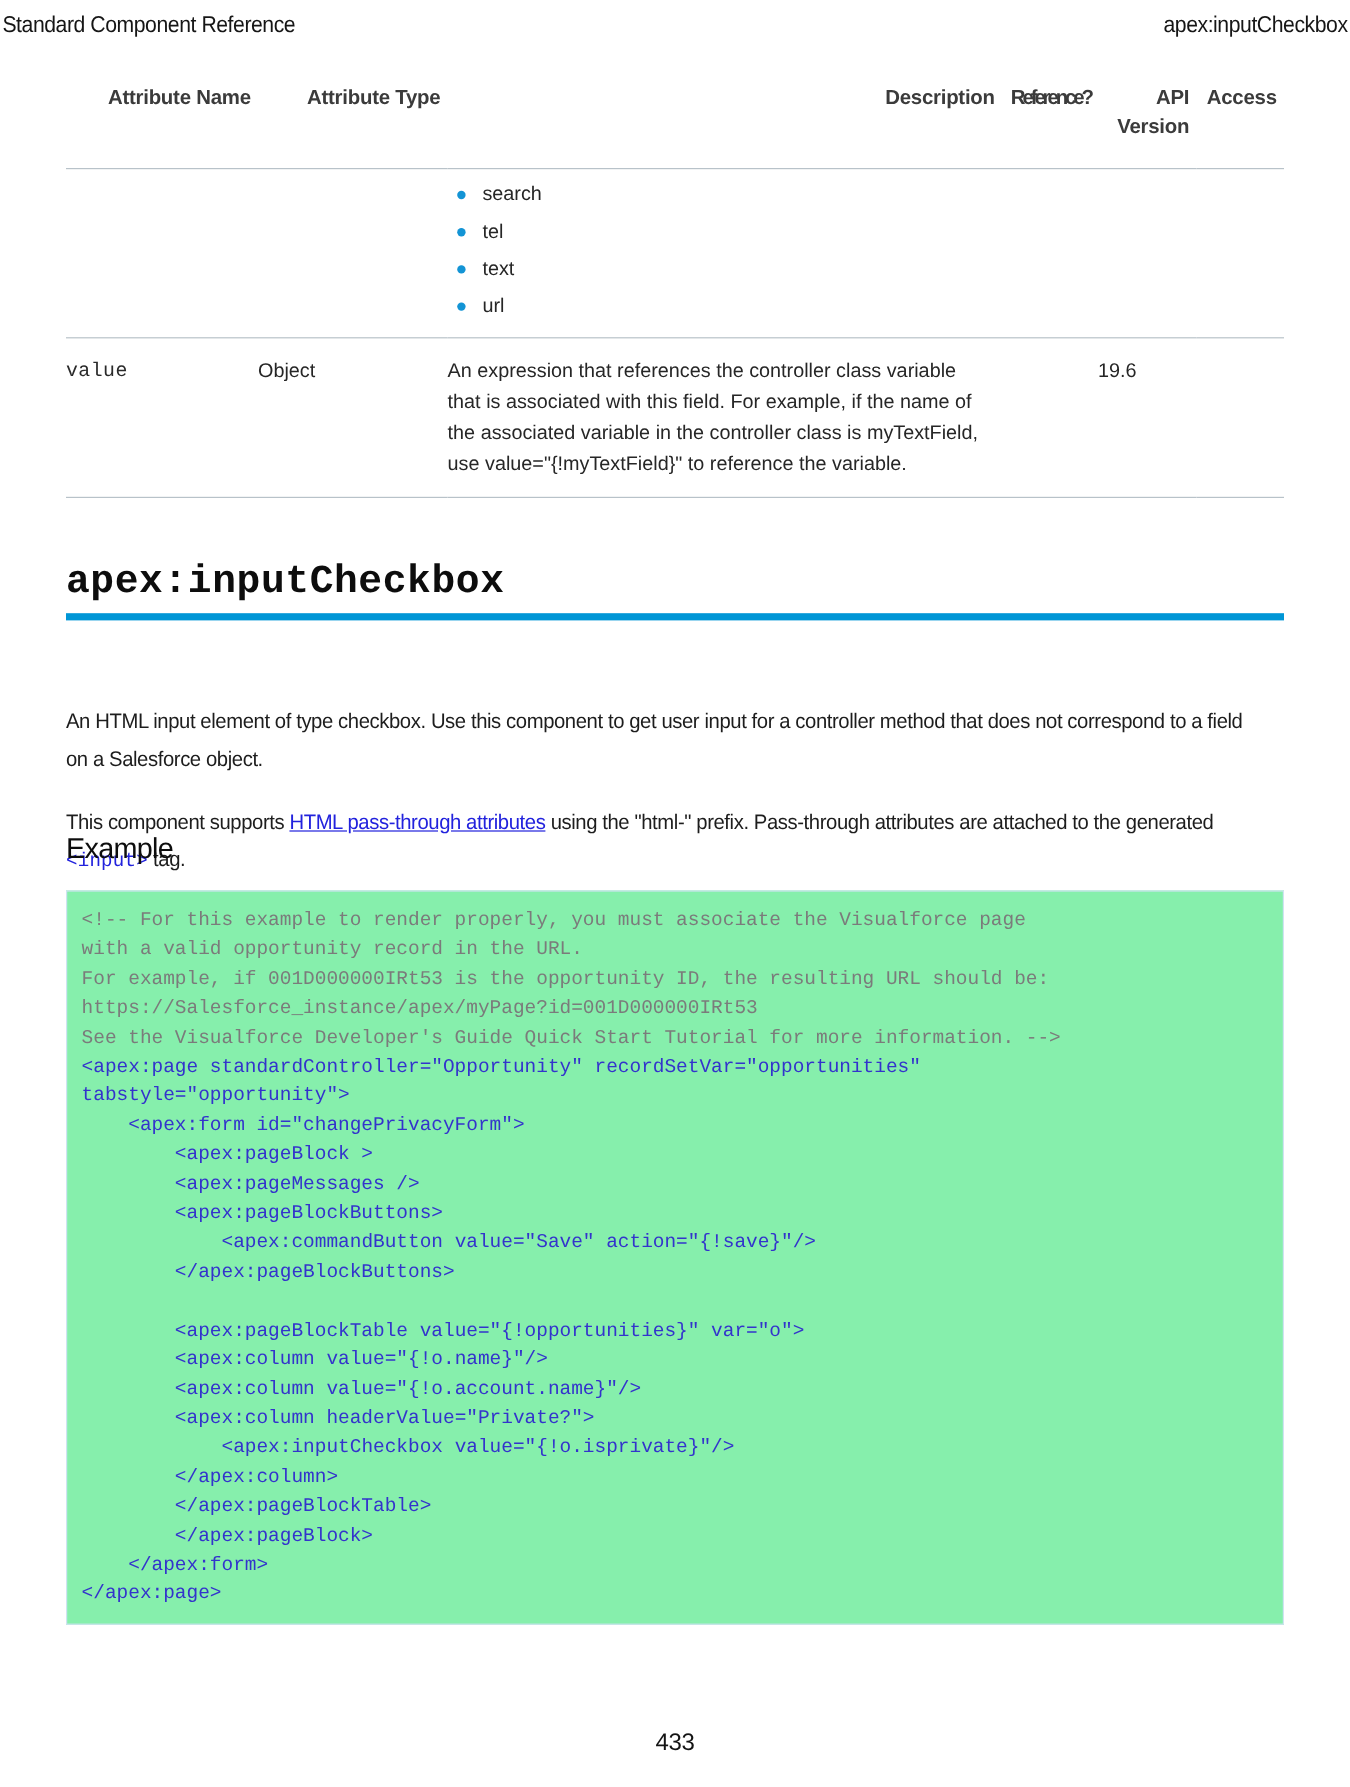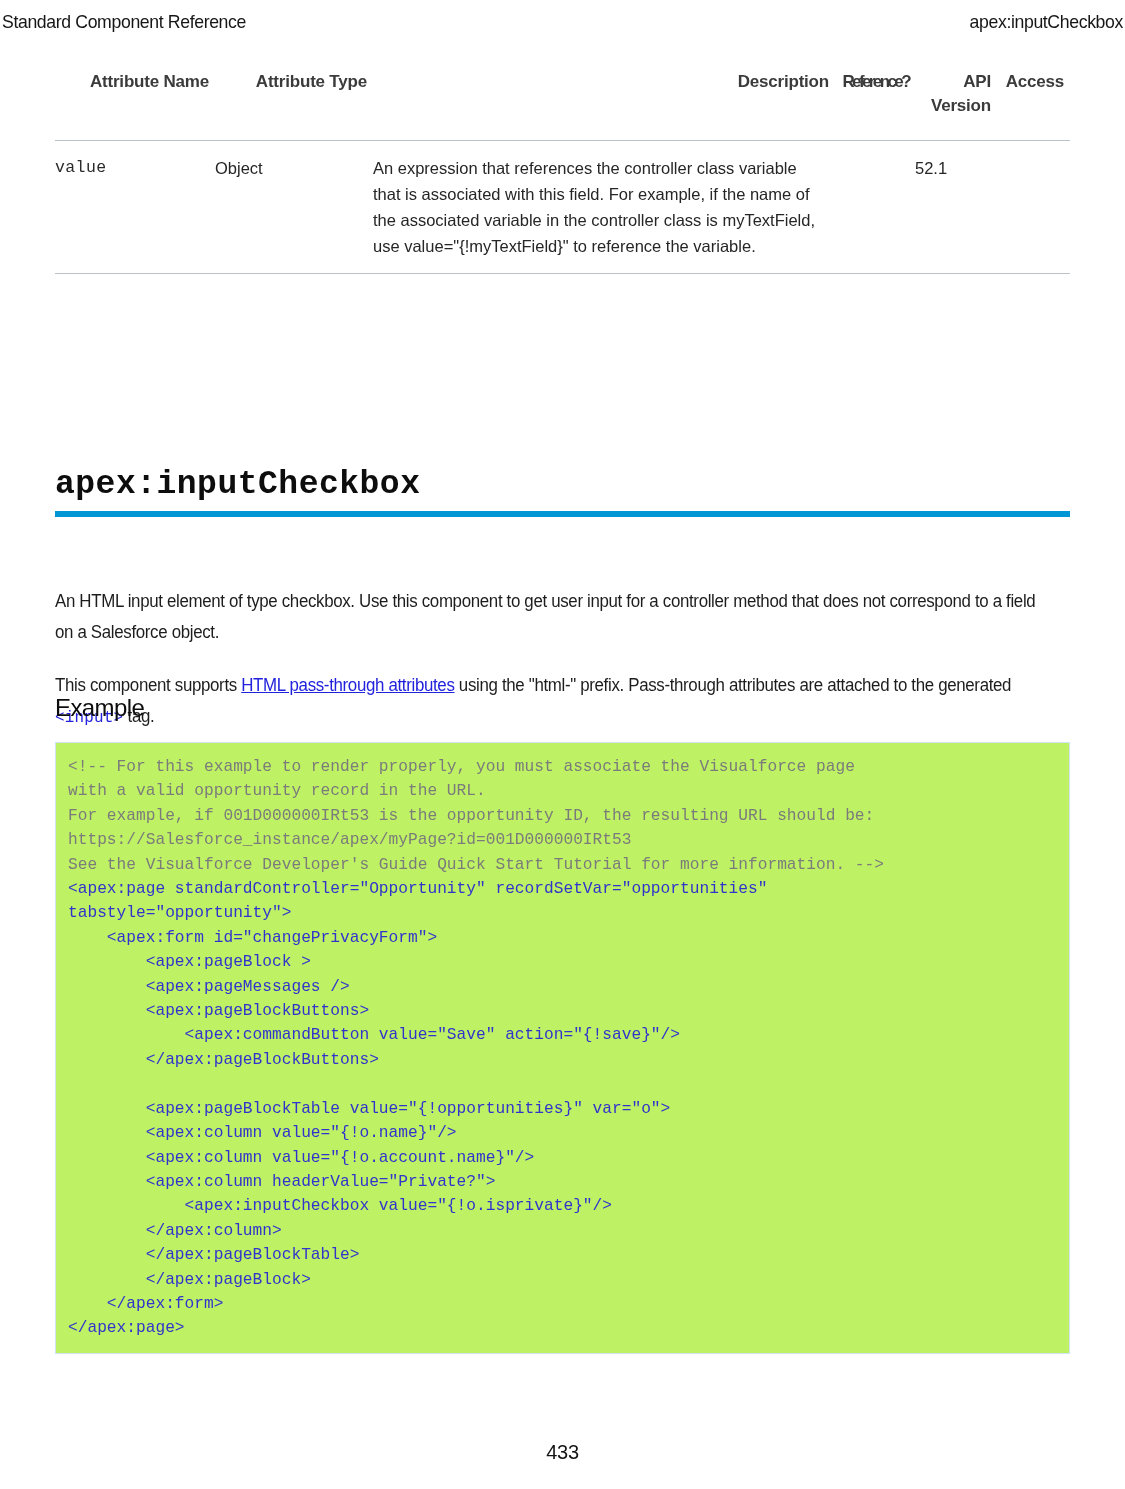--- a/index.html
+++ b/index.html
@@ -185,21 +185,21 @@
     font-family: "Liberation Sans", sans-serif;
   }
 
   .code-block {
     position: absolute;
     left: 55px;
     top: 742px;
     width: 1015px;
     box-sizing: border-box;
     border: 1.5px solid #cfe3f2;
-    background: #bef264;
+    background: #86efac;
     padding: 12px 10px 12px 12px;
   }
   .code-block pre {
     margin: 0;
     font-family: "Liberation Mono", "DejaVu Sans Mono", monospace;
     font-size: 16.2px;
     line-height: 24.4px;
     color: #3333cc;
     white-space: pre-wrap;
     letter-spacing: 0px;
@@ -249,31 +249,46 @@
         <th>Description</th>
         <th class="col-req">Reference?</th>
         <th>
           <span>API</span><br>
           <span>Version</span>
         </th>
         <th>Access</th>
       </tr>
     </thead>
     <tbody>
+      <tr class="row-bullets">
+        <td></td>
+        <td></td>
+        <td>
+          <ul class="bullet-list">
+            <li><span class="bullet-dot"></span><span>search</span></li>
+            <li><span class="bullet-dot"></span><span>tel</span></li>
+            <li><span class="bullet-dot"></span><span>text</span></li>
+            <li><span class="bullet-dot"></span><span>url</span></li>
+          </ul>
+        </td>
+        <td></td>
+        <td></td>
+        <td></td>
+      </tr>
       <tr>
         <td class="mono-name">value</td>
         <td>Object</td>
         <td>
           <span class="desc-line">An expression that references the controller class variable</span>
           <span class="desc-line">that is associated with this field. For example, if the name of</span>
           <span class="desc-line">the associated variable in the controller class is myTextField,</span>
           <span class="desc-line">use value="{!myTextField}" to reference the variable.</span>
         </td>
         <td></td>
-        <td>52.1</td>
+        <td>19.6</td>
         <td></td>
       </tr>
     </tbody>
   </table>
 </div>
 
 <div class="component-heading">
   <div class="ch-title">apex:inputCheckbox</div>
   <div class="ch-rule"></div>
 </div>

